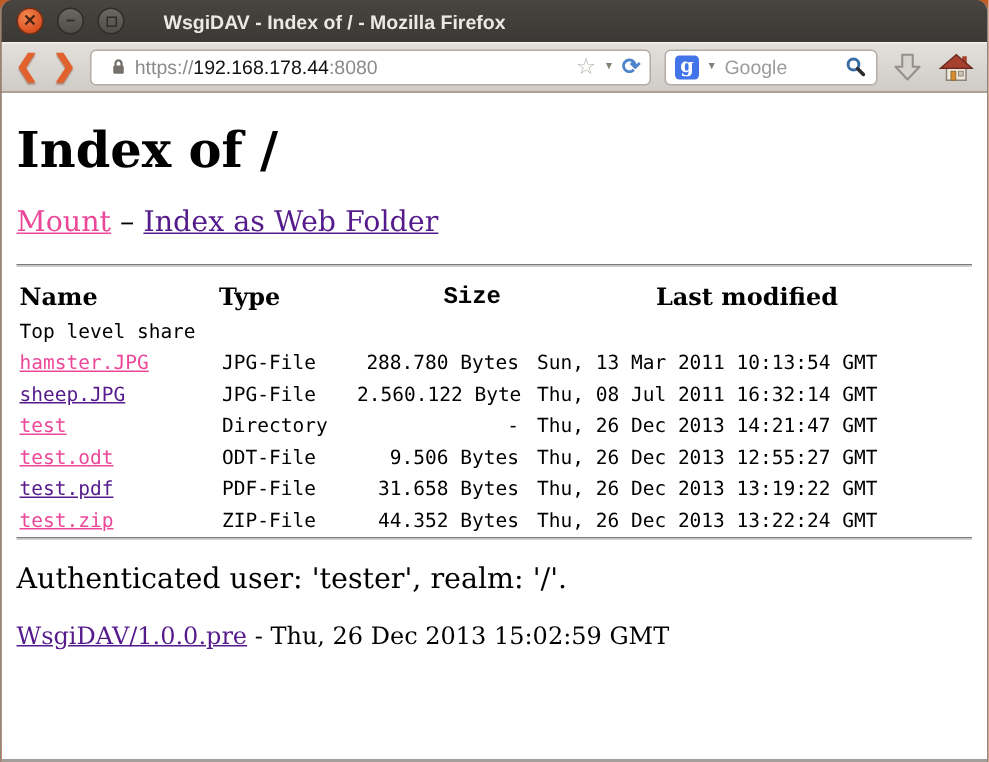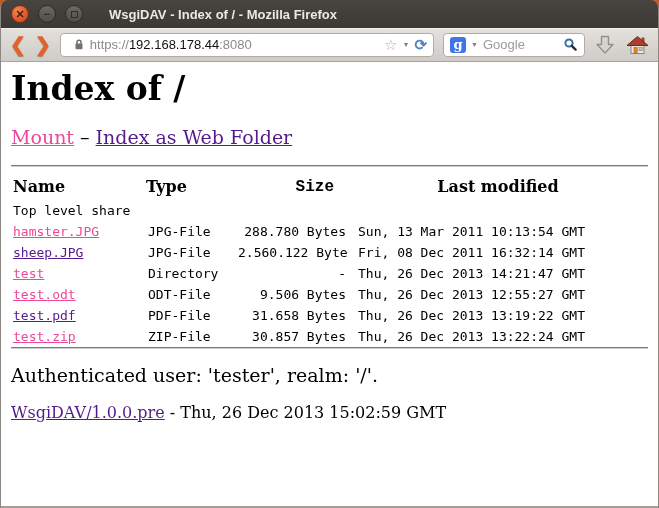--- a/index.html
+++ b/index.html
@@ -61,21 +61,21 @@
   .gicon { width:16px; height:16px; border-radius:3px; background:#4274e9; flex:none;
            color:#fff; font-family:"DejaVu Serif", serif; font-weight:bold; font-size:13px;
            display:flex; align-items:center; justify-content:center; line-height:1; }
   .search-ph { color:#9b9b9b; font-size:13px; white-space:nowrap; }
   .toolicon { flex:none; display:block; }
 
   
   .content { flex:1 1 auto; background:#fff; padding:0 10px; overflow:hidden;
              font-family:"DejaVu Serif", serif; color:#000;
              border-bottom:2px solid #a49e98; }
-  h1.page-title { font-size:33px; font-weight:bold; margin:7px 0 18px; }
+  h1.page-title { font-size:33px; font-weight:bold; margin:18px 0 18px; }
   .navlinks { font-size:19px; margin:0 0 17px; }
   a { color:#ec4899; text-decoration:underline; cursor:pointer; }
   a.visited { color:#551A8B; }
   hr.rule { border:0; border-top:2px groove #cfcfcf; margin:0; }
 
   table.files { width:100%; border-collapse:collapse; table-layout:fixed; margin-top:3px; }
   col.c-name { width:135px; } col.c-type { width:90px; } col.c-size { width:112px; }
   th { font-size:16px; font-weight:bold; padding:7px 0 5px; font-family:"DejaVu Serif", serif; }
   th.h-name { text-align:left; padding-left:2px; }
   th.h-type { text-align:left; }
@@ -178,21 +178,21 @@
       <tr>
         <td class="c-name"><a>hamster.JPG</a></td>
         <td class="c-type">JPG-File</td>
         <td class="c-size">288.780 Bytes</td>
         <td class="c-mod">Sun, 13 Mar 2011 10:13:54 GMT</td>
       </tr>
           <tr>
         <td class="c-name"><a class="visited">sheep.JPG</a></td>
         <td class="c-type">JPG-File</td>
         <td class="c-size">2.560.122 Bytes</td>
-        <td class="c-mod">Fri, 08 Dec 2011 16:32:14 GMT</td>
+        <td class="c-mod">Thu, 08 Jul 2011 16:32:14 GMT</td>
       </tr>
           <tr>
         <td class="c-name"><a>test</a></td>
         <td class="c-type">Directory</td>
         <td class="c-size">-</td>
         <td class="c-mod">Thu, 26 Dec 2013 14:21:47 GMT</td>
       </tr>
           <tr>
         <td class="c-name"><a>test.odt</a></td>
         <td class="c-type">ODT-File</td>
@@ -201,21 +201,21 @@
       </tr>
           <tr>
         <td class="c-name"><a class="visited">test.pdf</a></td>
         <td class="c-type">PDF-File</td>
         <td class="c-size">31.658 Bytes</td>
         <td class="c-mod">Thu, 26 Dec 2013 13:19:22 GMT</td>
       </tr>
           <tr>
         <td class="c-name"><a>test.zip</a></td>
         <td class="c-type">ZIP-File</td>
-        <td class="c-size">30.857 Bytes</td>
+        <td class="c-size">44.352 Bytes</td>
         <td class="c-mod">Thu, 26 Dec 2013 13:22:24 GMT</td>
       </tr>
         </tbody>
     </table>
 
     <hr class="rule">
 
     <p class="auth-line">Authenticated user: 'tester', realm: '/'.</p>
 
     <p class="version-line"><a class="visited">WsgiDAV/1.0.0.pre</a><span> - Thu, 26 Dec 2013 15:02:59 GMT</span></p>

